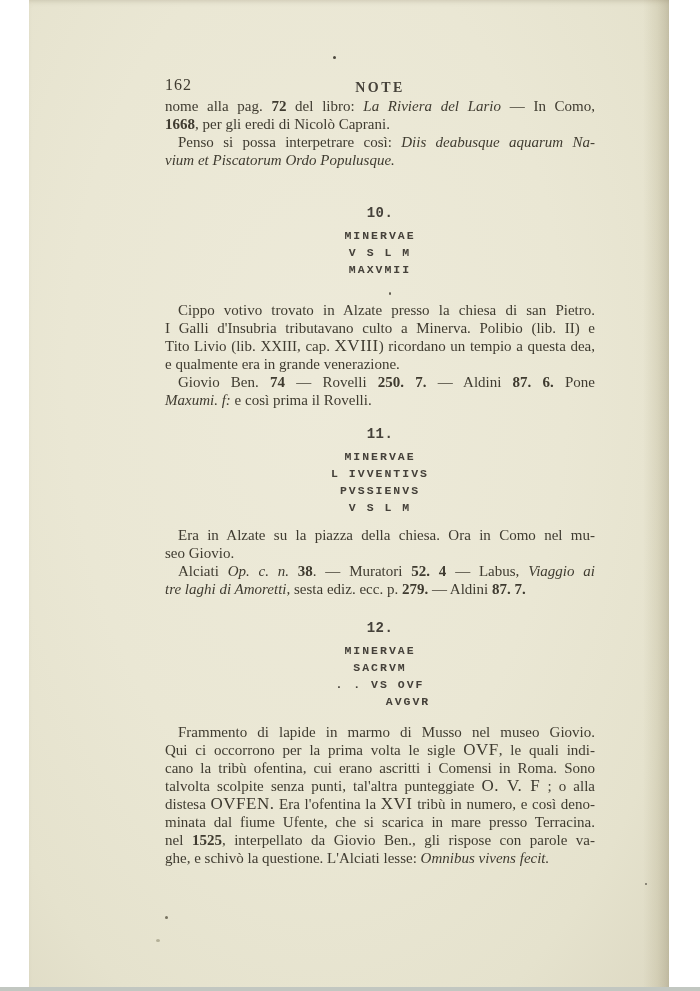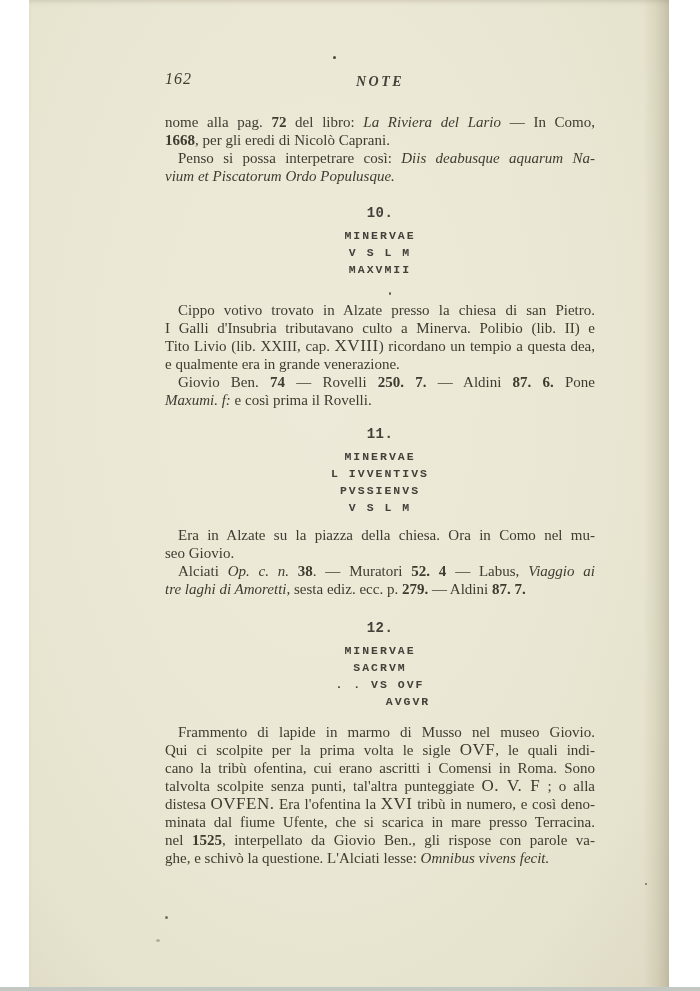--- a/index.html
+++ b/index.html
@@ -16,33 +16,33 @@
   .scan-page::after{
     content:"";position:absolute;right:0;top:0;bottom:0;width:26px;pointer-events:none;
     background:linear-gradient(to right, rgba(150,140,100,0) 0%, rgba(150,140,100,.16) 55%, rgba(125,115,82,.30) 100%);
   }
   .bottom-edge{
     position:absolute;left:0;bottom:0;width:700px;height:4px;
     background:#c2c7c1;
   }
   .col{position:absolute;left:136px;width:430px;color:#3f3b30;}
   
-  #hdr{top:70px;height:22px;font-style:italic;}
+  #hdr{top:76px;height:22px;}
   .pgnum{position:absolute;left:0;top:0;font-size:16px;letter-spacing:1px;}
   .runtitle{position:absolute;left:0;right:0;top:4px;text-align:center;
     font-size:14px;font-weight:bold;letter-spacing:2.5px;color:#46423a;}
   
   .para{font-size:15px;line-height:18px;}
   .line{height:18px;text-align:justify;text-align-last:justify;white-space:normal;}
   .line.nj{text-align-last:left;}
   .line.ind{text-indent:13px;}
   .para span.i{font-style:italic;}
   .para span.b{font-weight:bold;}
   .para span.sc{font-size:17px;letter-spacing:.5px;}
-  #para1{top:113px;}
+  #para1{top:97px;}
   #para2{top:301px;}
   #para3{top:526px;}
   #para4{top:723px;}
   
   .insc{text-align:center;color:#45413a;font-family:Liberation Mono, monospace;}
   .insc .num{font-size:14px;font-weight:bold;margin-bottom:6px;letter-spacing:.5px;}
   .insc .iline{font-size:11.5px;font-weight:bold;letter-spacing:2px;line-height:17px;}
   #insc10{top:205px;}
   #insc11{top:426px;}
   #insc12{top:620px;}
@@ -105,21 +105,21 @@
   <div class="col insc" id="insc12">
       <div class="num">12.</div>
       <div class="iline">MINERVAE</div>
       <div class="iline">SACRVM</div>
       <div class="iline">. . VS OVF</div>
       <div class="iline" style="transform: translateX(28px);">AVGVR</div>
     </div>
 
   <div class="col para" id="para4">
       <div class="line ind"><span>Frammento di lapide in marmo di Musso nel museo Giovio.</span></div>
-      <div class="line"><span>Qui ci scolpite per la prima volta le sigle </span><span class="sc">OVF</span><span>, le quali indi-</span></div>
+      <div class="line"><span>Qui ci occorrono per la prima volta le sigle </span><span class="sc">OVF</span><span>, le quali indi-</span></div>
       <div class="line"><span>cano la tribù ofentina, cui erano ascritti i Comensi in Roma. Sono</span></div>
       <div class="line"><span>talvolta scolpite senza punti, tal'altra punteggiate </span><span class="sc">O. V. F</span><span> ; o alla</span></div>
       <div class="line"><span>distesa </span><span class="sc">OVFEN.</span><span> Era l'ofentina la </span><span class="sc">XVI</span><span> tribù in numero, e così deno-</span></div>
       <div class="line"><span>minata dal fiume Ufente, che si scarica in mare presso Terracina.</span></div>
       <div class="line"><span>nel </span><span class="b">1525</span><span>, interpellato da Giovio Ben., gli rispose con parole va-</span></div>
       <div class="line nj"><span>ghe, e schivò la questione. L'Alciati lesse: </span><span class="i">Omnibus vivens fecit.</span></div>
     </div>
 
   <span class="speck sp1"></span>
   <span class="speck sp2"></span>

